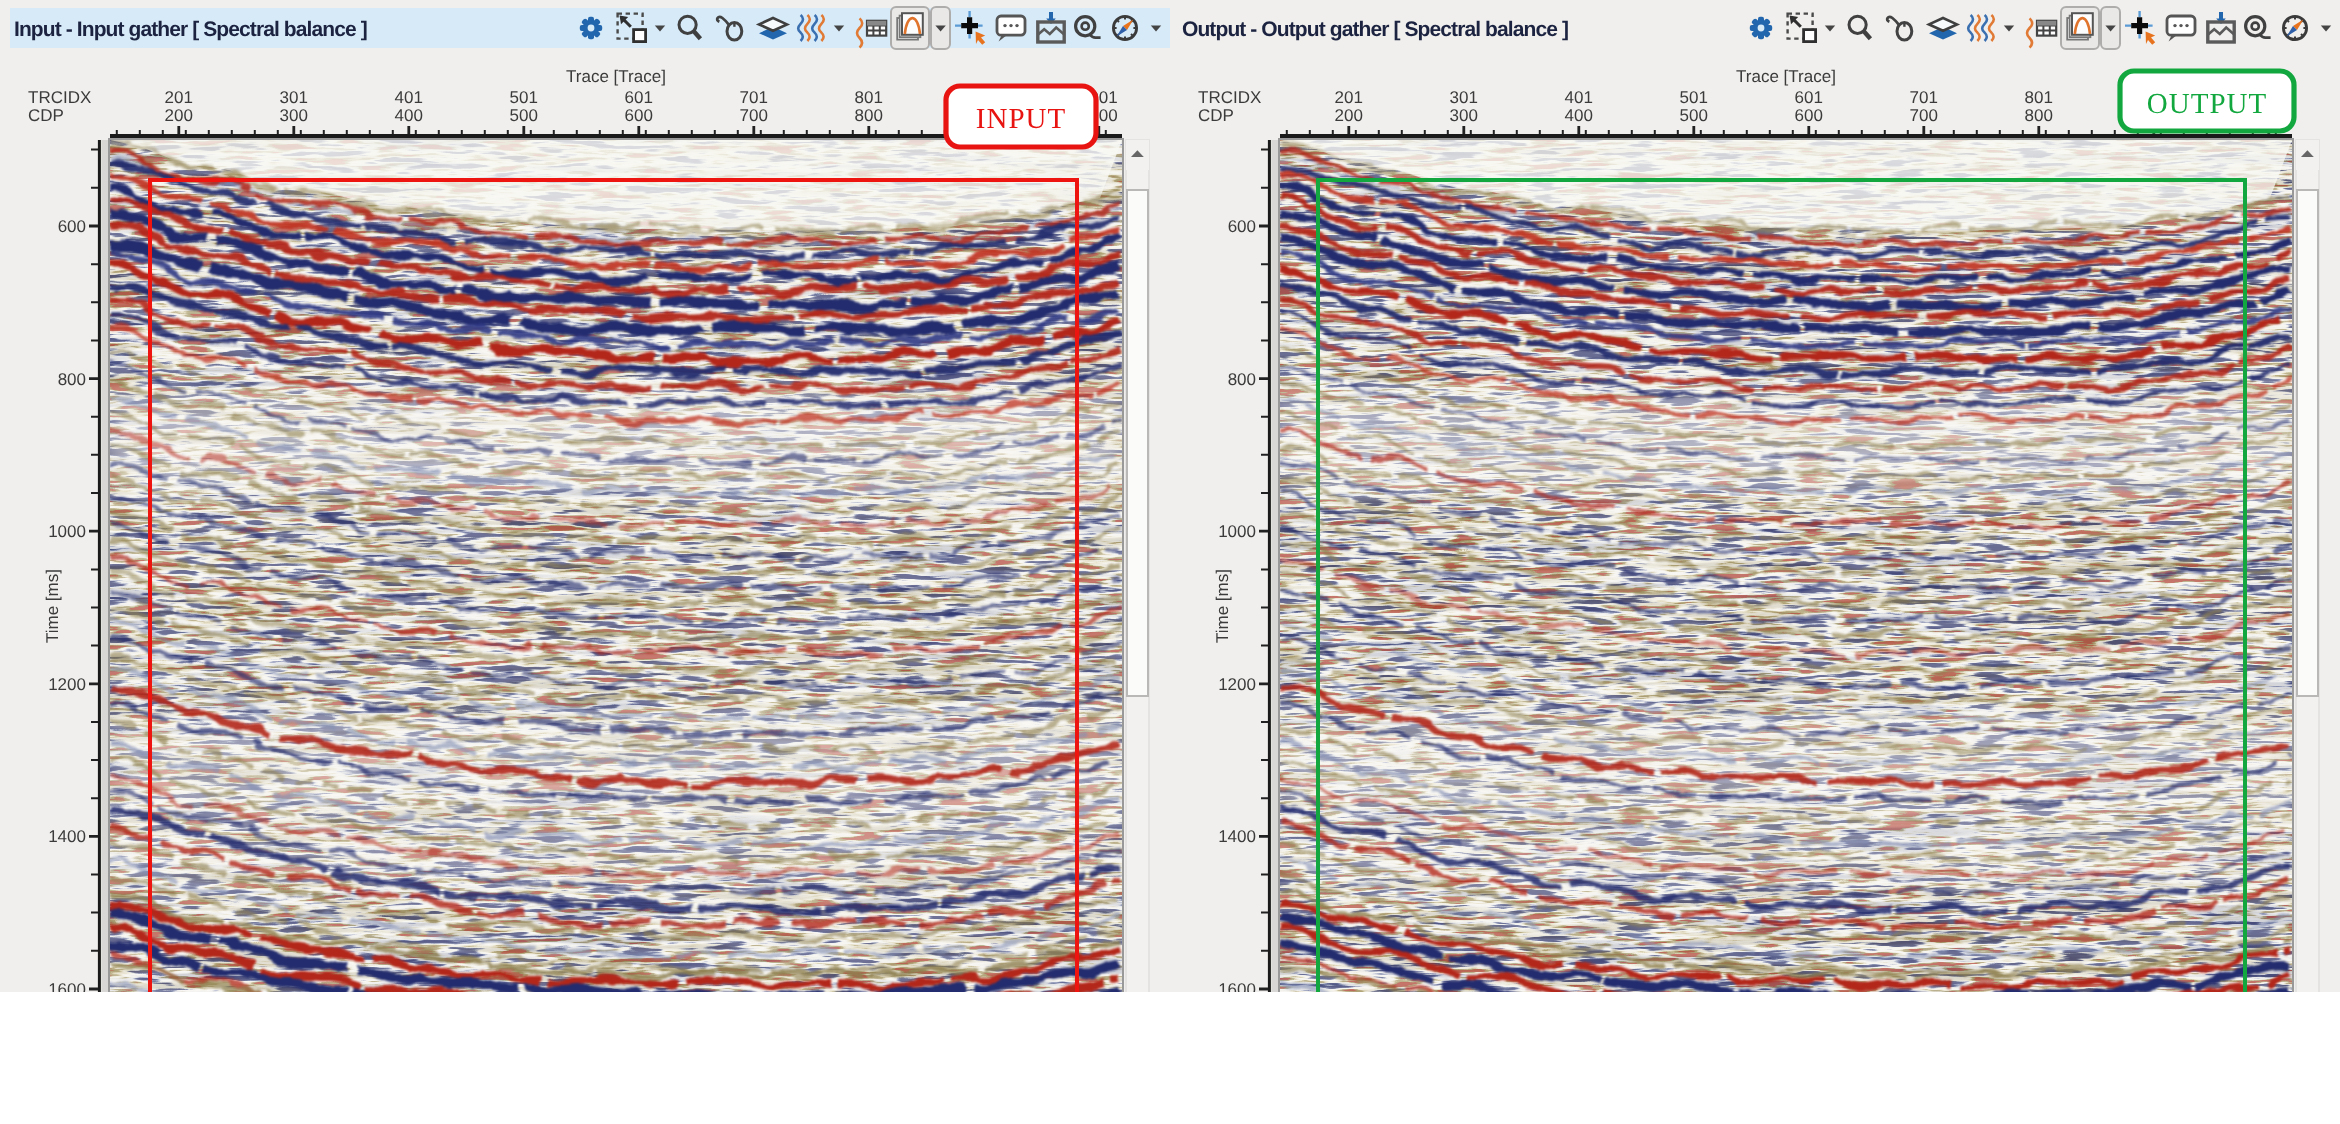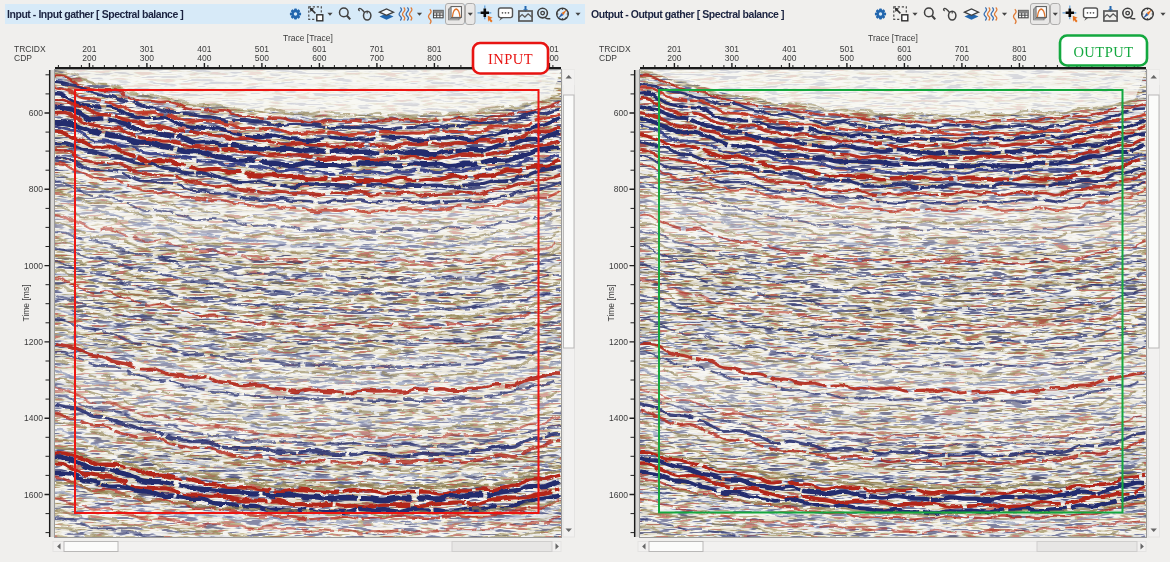--- a/index.html
+++ b/index.html
@@ -1,14 +1,14 @@
 <!DOCTYPE html>
 <html><head><meta charset="utf-8"><style>
 html,body{margin:0;padding:0;}
-#page{position:relative;width:1170px;height:562px;background:#f0efed;overflow:hidden;font-family:"Liberation Sans",sans-serif;}
+#page{position:relative;width:1170px;height:496px;background:#f0efed;overflow:hidden;font-family:"Liberation Sans",sans-serif;}
 svg{position:absolute;top:0;}
 .lbl{font-size:8.5px;fill:#3b3b3b;font-family:"Liberation Sans",sans-serif;}
 .title{font-size:10.5px;font-weight:bold;letter-spacing:-0.45px;fill:#1b2340;font-family:"Liberation Sans",sans-serif;}
 .boxlbl{font-size:14.5px;font-family:"Liberation Serif",serif;letter-spacing:0.5px;}
 </style></head><body>
 <div id="page">
 <svg width="585" height="562" style="left:0">
 <defs>
         <g id="i-gear">
           <g fill="#2266ae">

